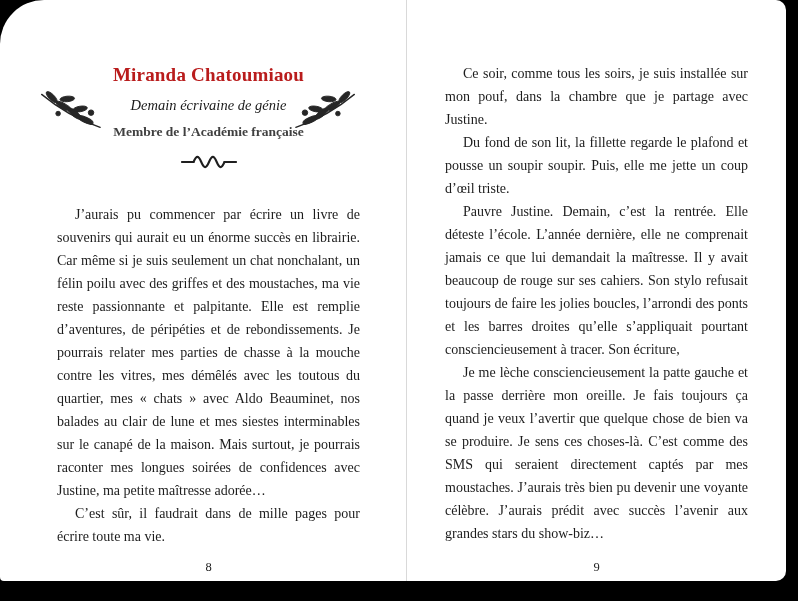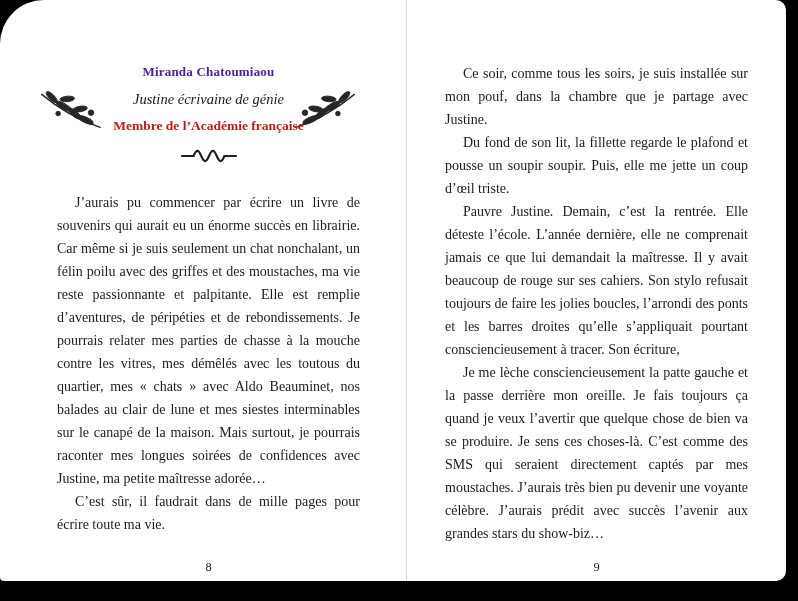--- a/index.html
+++ b/index.html
@@ -24,38 +24,38 @@
   }
   .page { position:absolute; top:0; height:581px; }
   .page-left  { left:0;   width:406px; }
   .page-right { left:405px; width:379px; }
 
   .header {
     position:absolute; left:57px; top:64px; width:303px;
     text-align:center;
   }
   .title {
-    font-size:13px; font-weight:700; color:#4c1d95;
+    font-size:19px; font-weight:700; color:#b91c1c;
     margin:0; letter-spacing:0.2px;
   }
   .subtitle { font-style:italic; font-size:14.5px; margin-top:11px; color:#1a1a1a; }
-  .affiliation { font-weight:700; font-size:13.5px; margin-top:10px; color:#b91c1c; }
+  .affiliation { font-weight:700; font-size:13.5px; margin-top:10px; color:#404040; }
   .divider { margin-top:15px; line-height:0; }
 
   .branch { position:absolute; line-height:0; }
   .branch-left  { left:38px;  top:86px; }
   .branch-right { left:294px; top:86px; transform:scaleX(-1); }
 
   .body-text {
     position:absolute; width:303px;
     font-size:14px; line-height:23px;
     text-align:justify;
     color:#1c1c1c;
   }
-  .body-left  { left:57px; top:191px; }
+  .body-left  { left:57px; top:203px; }
   .body-right { left:40px; top:62px; }
   .body-text p { margin:0; text-indent:18px; }
 
   .pagenum {
     position:absolute; top:560px; width:303px;
     text-align:center; font-size:12.5px; color:#222;
   }
   .pagenum-left  { left:57px; }
   .pagenum-right { left:40px; }
 </style>
@@ -93,21 +93,21 @@
           <ellipse cx="46" cy="24" rx="8" ry="3" transform="rotate(-10 46 24)"></ellipse>
           <ellipse cx="32" cy="13" rx="8" ry="3" transform="rotate(-5 32 13)"></ellipse>
           <circle cx="58" cy="28" r="3"></circle>
           <circle cx="22" cy="29" r="2.5"></circle>
         </g>
       </svg>
     </span>
 
     <div class="header">
       <h1 class="title">Miranda Chatoumiaou</h1>
-      <div class="subtitle">Justine écrivaine de génie</div>
+      <div class="subtitle">Demain écrivaine de génie</div>
       <div class="affiliation">Membre de l’Académie française</div>
       <div class="divider">
         <svg width="58" height="14" viewBox="0 0 60 14" aria-hidden="true">
           <path d="M2 7 H14 M46 7 H58" stroke="#1f1f1f" stroke-width="2.2" stroke-linecap="round" fill="none"></path>
           <path d="M14 7 c3 -7 5 -7 8 0 c3 7 5 7 8 0 c3 -7 5 -7 8 0 c3 7 5 7 8 0" stroke="#1f1f1f" stroke-width="2.2" fill="none" stroke-linecap="round"></path>
         </svg>
       </div>
     </div>
 
     <div class="body-text body-left">

